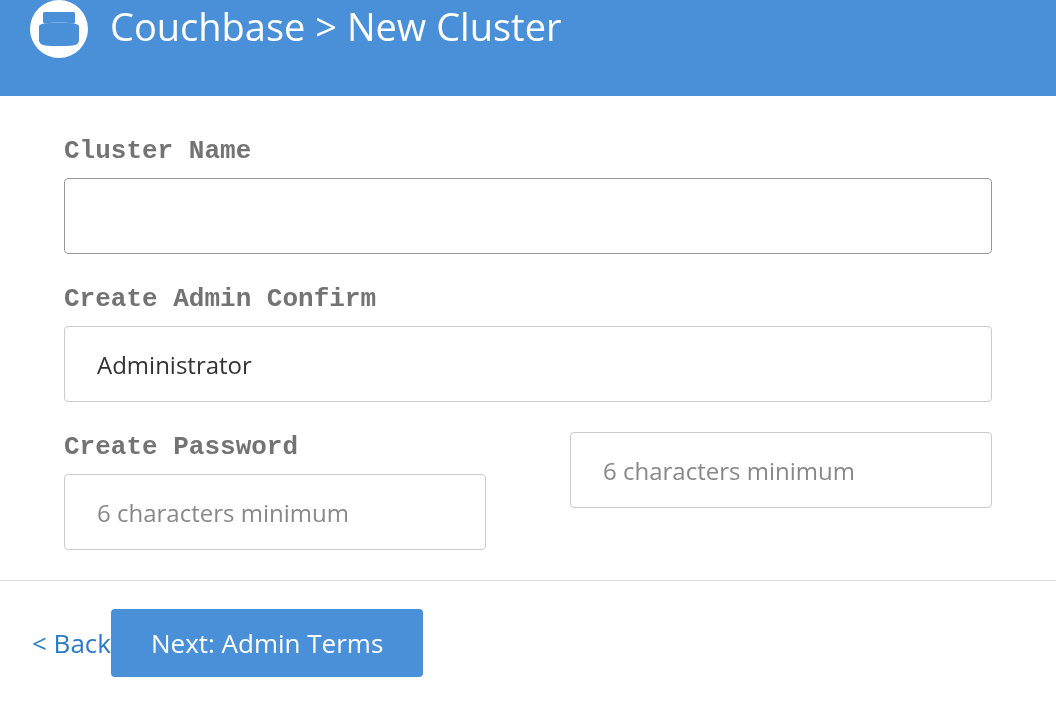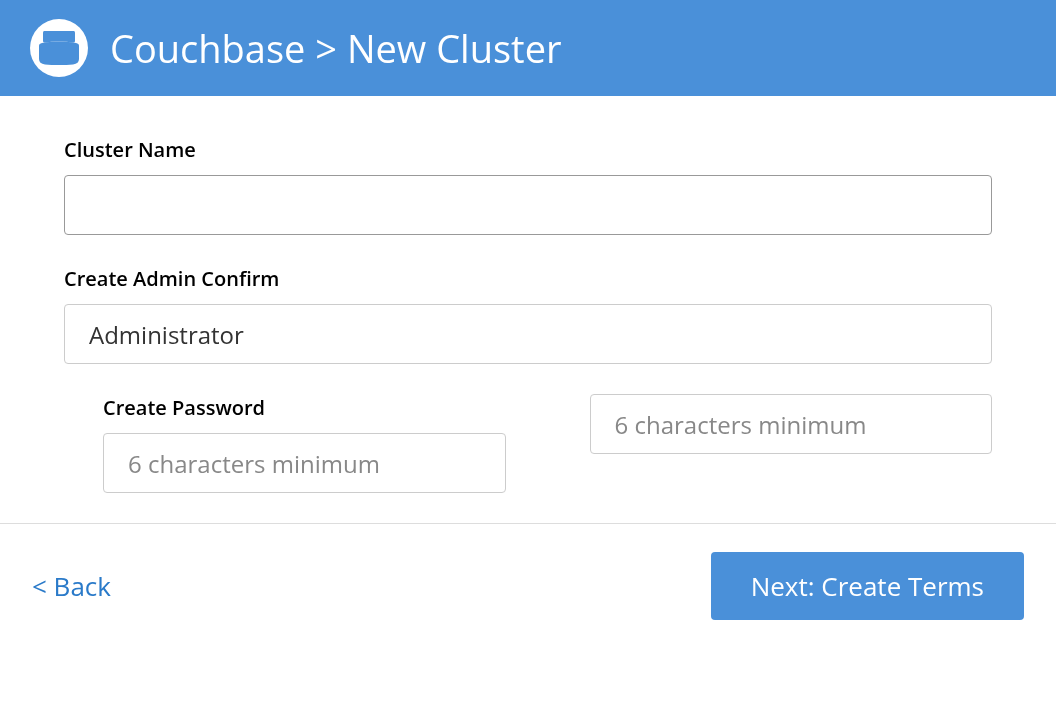--- a/index.html
+++ b/index.html
@@ -11,21 +11,21 @@
       font-family: "Open Sans", "Segoe UI", -apple-system, BlinkMacSystemFont, sans-serif;
       background: #fff;
       width: 1056px;
       height: 706px;
       overflow: hidden;
     }
     .header {
       background: #4a90d9;
       height: 96px;
       display: flex;
-      align-items: center;
+      align-items: flex-start;
       padding: 0 30px;
     }
     .logo {
       width: 58px;
       height: 58px;
       background: #fff;
       border-radius: 50%;
       display: flex;
       align-items: center;
       justify-content: center;
@@ -42,56 +42,56 @@
       font-weight: 400;
     }
     .form-container {
       padding: 40px 64px 30px 64px;
     }
     .form-group {
       margin-bottom: 30px;
     }
     .form-label {
       display: block;
-      font-size: 20px;
+      font-size: 26px;
       font-weight: 600;
-      color: #000000;
+      color: #737373;
       margin-bottom: 12px;
+      font-family: Liberation Mono, monospace;
     }
     .form-input {
       width: 100%;
-      height: 60px;
+      height: 76px;
       border: 1px solid #999;
       border-radius: 4px;
-      padding: 0 24px;
+      padding: 0 32px;
       font-size: 24px;
       font-family: inherit;
       color: #333;
       outline: none;
     }
     .form-input.thin-border {
       border: 1px solid #ccc;
     }
     .form-input::placeholder {
       color: #888;
     }
     .form-row {
       display: flex;
       gap: 84px;
-      margin-left: 39px;
     }
     .form-col {
       flex: 1;
     }
     .footer {
       border-top: 1px solid #ddd;
       padding: 28px 32px 28px 32px;
       display: flex;
       align-items: center;
-      justify-content: space-between;
+      justify-content: flex-start;
     }
     .back-link {
       color: #2a7ac9;
       font-size: 26px;
       text-decoration: none;
       cursor: pointer;
       font-weight: 400;
     }
     .next-button {
       background: #4a90d9;
@@ -135,14 +135,14 @@
       <input type="password" class="form-input thin-border" placeholder="6 characters minimum" style="">
     </div>
     <div class="form-col">
       <input type="password" class="form-input thin-border" placeholder="6 characters minimum" style="">
     </div>
   </div>
 </div>
 
 <div class="footer">
   <a class="back-link">&lt; Back</a>
-  <button class="next-button">Next: Create Terms</button>
+  <button class="next-button">Next: Admin Terms</button>
 </div>
 
 </body></html>

